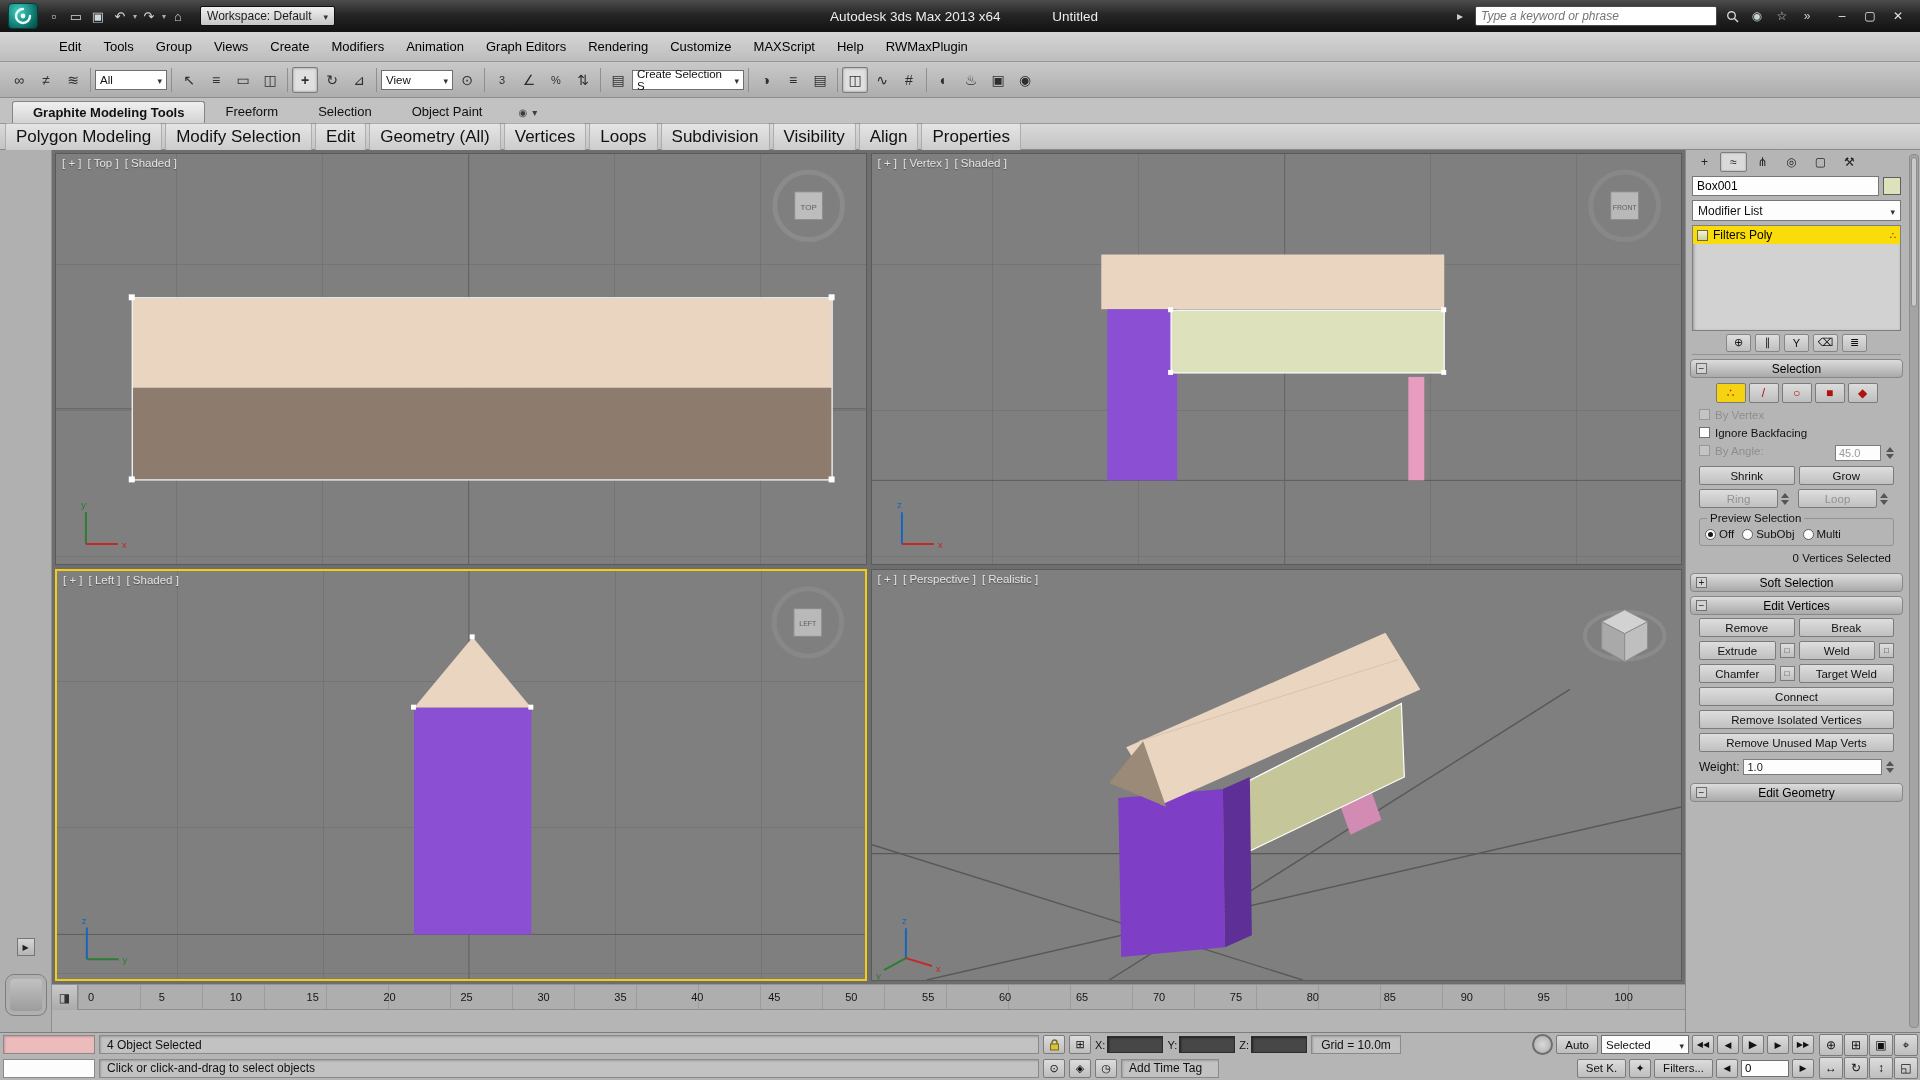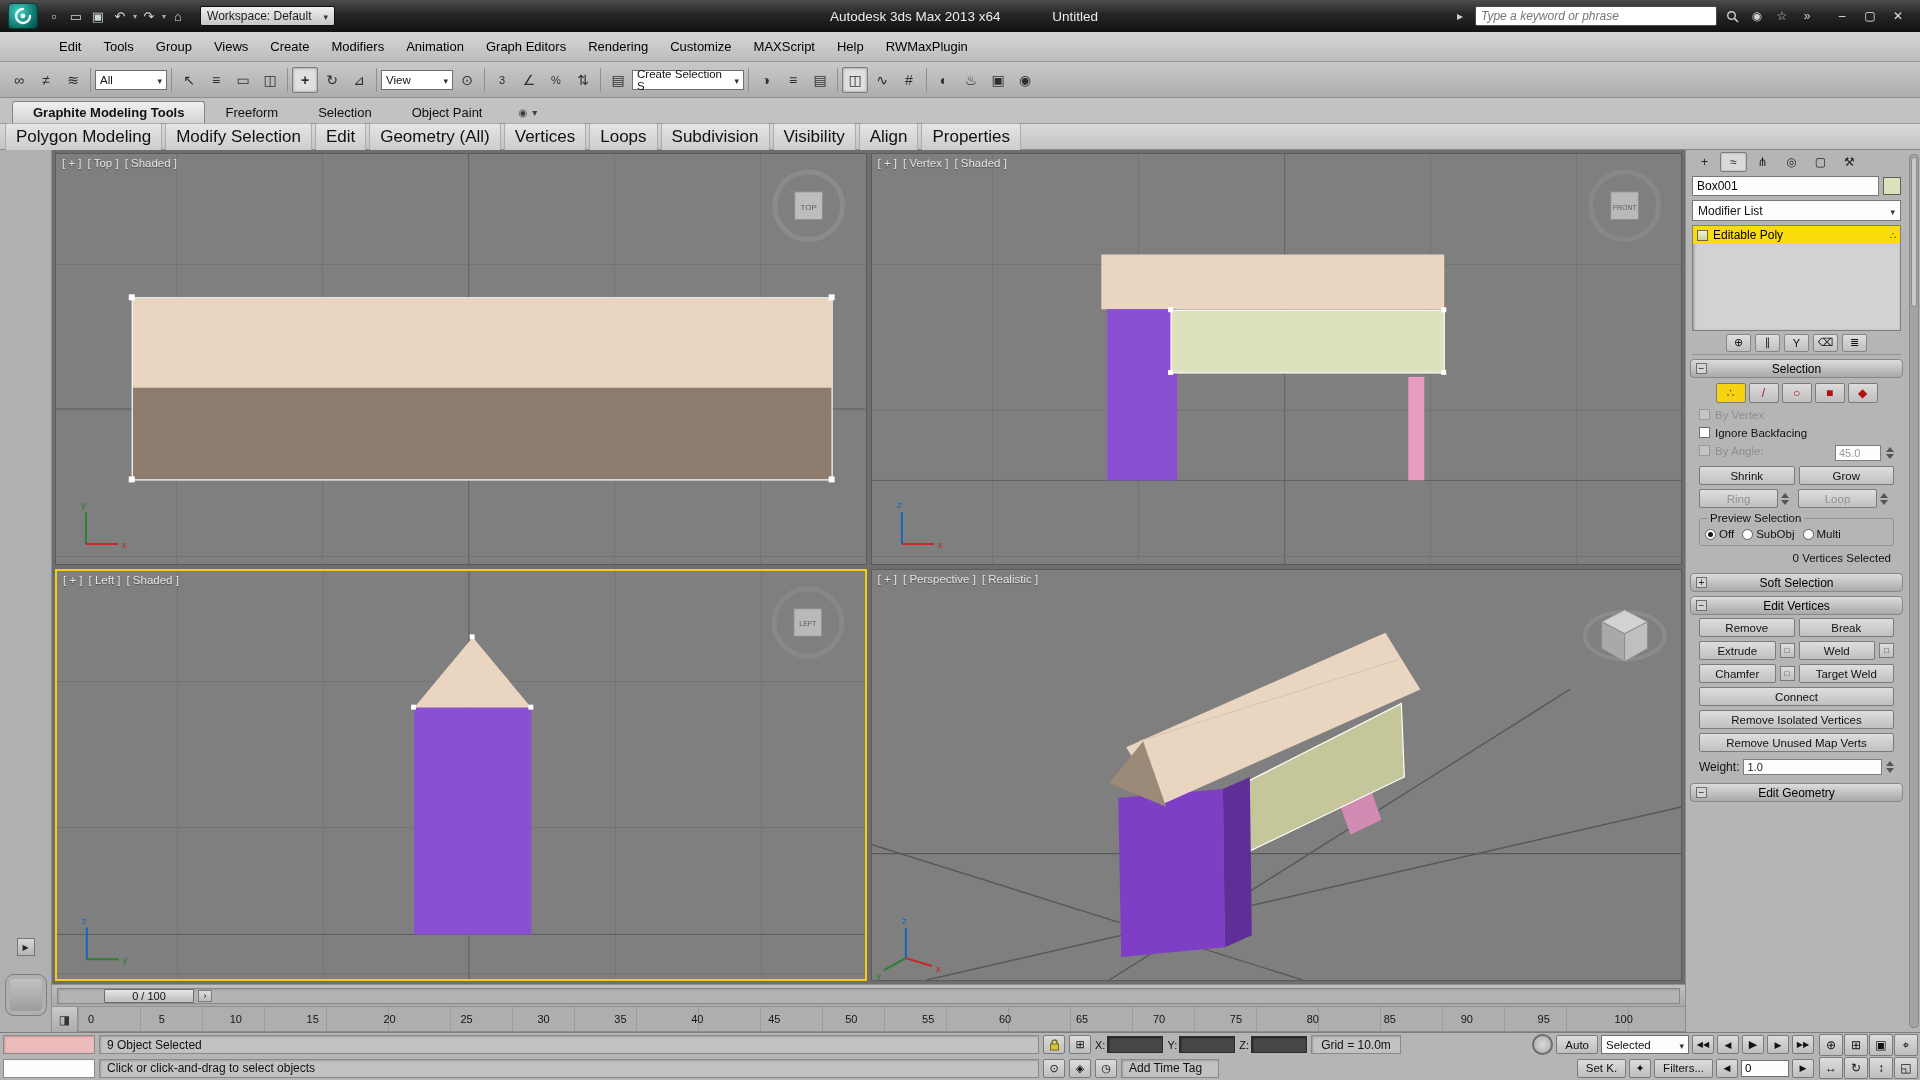--- a/index.html
+++ b/index.html
@@ -249,21 +249,21 @@
     <span class="tb-btn">∿</span>
     <span class="tb-btn">#</span>
     <div class="tb-sep"></div>
     <span class="tb-btn">◐</span>
     <span class="tb-btn">♨</span>
     <span class="tb-btn">▣</span>
     <span class="tb-btn">◉</span>
   </div>
 
   <div class="ribbon-tabs">
-    <div style="display:flex;align-items:flex-end">
+    <div style="display:flex;">
 
     <div class="rtab active">Graphite Modeling Tools</div>
         <div class="rtab">Freeform</div>
         <div class="rtab">Selection</div>
         <div class="rtab">Object Paint</div>
       </div>
     <div class="ribbon-extra">
       <span>◉</span>
       <span>▾</span>
     </div>
@@ -420,28 +420,20 @@
               <line x1="34" y1="390" x2="12" y2="402" stroke="#2e7d32" stroke-width="2"></line>
               <line x1="34" y1="390" x2="60" y2="398" stroke="#c62828" stroke-width="2"></line>
               <text x="30" y="356" fill="#1565c0">z</text>
               <text x="4" y="411" fill="#2e7d32">y</text>
               <text x="64" y="404" fill="#c62828">x</text>
             </g>
           </svg>
         </div>
       </div>
 
-      <div class="tl-row">
-        <div class="tl-track">
-          <div class="tl-handle">
-            <span>0 / 100</span>
-          </div>
-          <div class="tl-next">›</div>
-        </div>
-      </div>
 
       <div class="ruler-row">
         <div class="ruler-toggle">◨</div>
         <div class="ruler">
 
         <span class="tick">0</span>
             <span class="tick">5</span>
             <span class="tick">10</span>
             <span class="tick">15</span>
             <span class="tick">20</span>
@@ -478,21 +470,21 @@
         <input class="cp-name-input" value="Box001" style="">
         <span class="cp-swatch"></span>
       </div>
       <div class="cp-modlist">
         <span>Modifier List</span>
         <span class="dd-arrow"></span>
       </div>
       <div class="cp-stack">
         <div class="stack-row">
           <span class="stack-icon"></span>
-          <span>Editable Poly</span>
+          <span>Filters Poly</span>
           <span class="stack-dots">∴</span>
         </div>
       </div>
       <div class="stack-tools">
         <span class="stack-tool">⊕</span>
         <span class="stack-tool">∥</span>
         <span class="stack-tool">Y</span>
         <span class="stack-tool">⌫</span>
         <span class="stack-tool">≣</span>
       </div>
@@ -607,21 +599,21 @@
         <div class="cp-scroll-thumb"></div>
       </div>
     </aside>
   </div>
 
   <div class="status-area">
     <div class="status-rows">
       <div class="srow">
         <div class="mini-pink"></div>
         <div class="sunken sel-field">
-          <span>9 Object Selected</span>
+          <span>4 Object Selected</span>
         </div>
         <span class="sicon">
           <svg width="11" height="12" viewBox="0 0 11 12">
               <path d="M3 5V3.5a2.5 2.5 0 0 1 5 0V5" fill="none" stroke="#7a6a12" stroke-width="1.4"></path>
               <rect x="1.5" y="5" width="8" height="6" fill="#d8c23a" stroke="#7a6a12"></rect>
             </svg>
         </span>
         <span class="sicon">⊞</span>
         <span class="coord">
           <span>X:</span>

